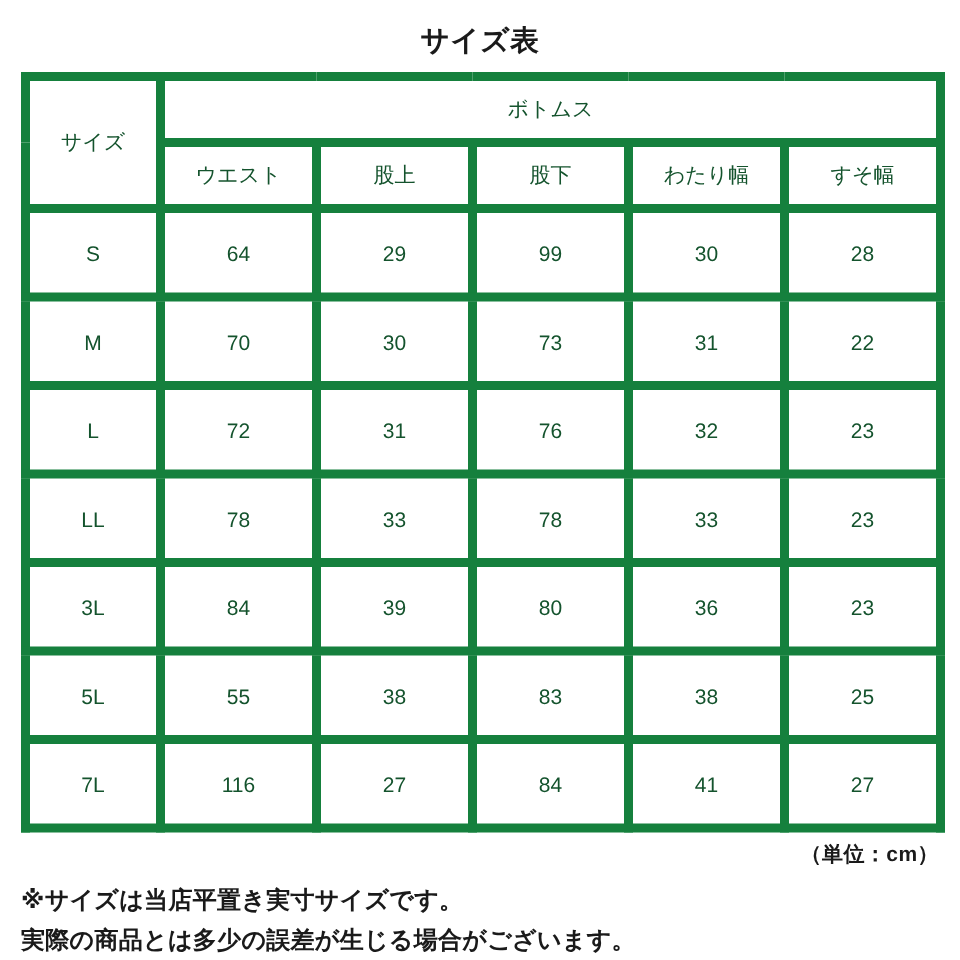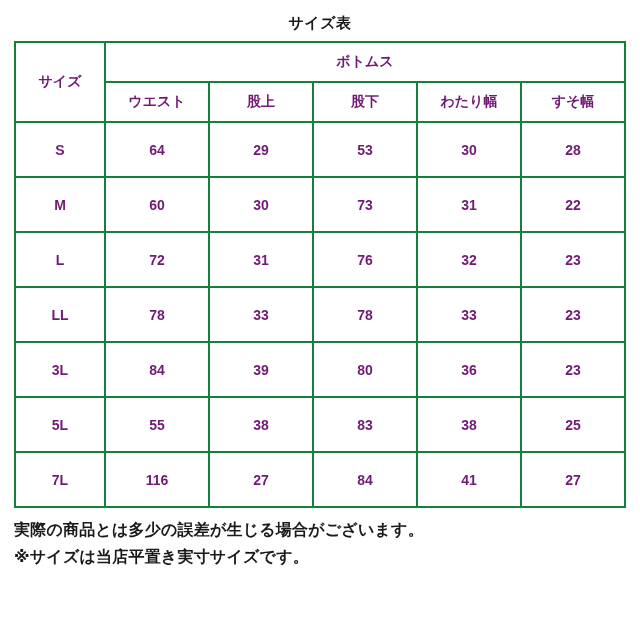--- a/index.html
+++ b/index.html
@@ -17,38 +17,38 @@
   .page {
     width: 640px;
     height: 640px;
     box-sizing: border-box;
     padding: 10px 14px 0 14px;
     display: flex;
     flex-direction: column;
   }
   .title {
     text-align: center;
-    font-size: 15px;
+    font-size: 19px;
     font-weight: bold;
     letter-spacing: 0.5px;
     margin: 4px 0 8px 0;
   }
   table.size-table {
     border-collapse: collapse;
     width: 612px;
     table-layout: fixed;
     margin: 0 auto;
   }
   table.size-table th,
   table.size-table td {
-    border: 2px solid #15803d;
+    border: 6px solid #15803d;
     text-align: center;
     font-size: 14px;
-    font-weight: bold;
-    color: #701a75;
+    font-weight: normal;
+    color: #14532d;
     padding: 0;
   }
   .col-size { width: 90px; }
   .col-data { width: 104px; }
 
   .hdr-size {
     font-size: 14px;
     height: 76px;
   }
   .hdr-group {
@@ -116,27 +116,27 @@
         <th class="hdr-sub">股下</th>
         <th class="hdr-sub">わたり幅</th>
         <th class="hdr-sub">すそ幅</th>
       </tr>
     </thead>
     <tbody>
       <tr class="data-row">
         <td class="size-cell">S</td>
         <td class="value-cell">64</td>
         <td class="value-cell">29</td>
-        <td class="value-cell">53</td>
+        <td class="value-cell">99</td>
         <td class="value-cell">30</td>
         <td class="value-cell">28</td>
       </tr>
       <tr class="data-row">
         <td class="size-cell">M</td>
-        <td class="value-cell">60</td>
+        <td class="value-cell">70</td>
         <td class="value-cell">30</td>
         <td class="value-cell">73</td>
         <td class="value-cell">31</td>
         <td class="value-cell">22</td>
       </tr>
       <tr class="data-row">
         <td class="size-cell">L</td>
         <td class="value-cell">72</td>
         <td class="value-cell">31</td>
         <td class="value-cell">76</td>
@@ -171,19 +171,20 @@
         <td class="size-cell">7L</td>
         <td class="value-cell">116</td>
         <td class="value-cell">27</td>
         <td class="value-cell">84</td>
         <td class="value-cell">41</td>
         <td class="value-cell">27</td>
       </tr>
     </tbody>
   </table>
 
+  <div class="unit-note">（単位：cm）</div>
 
   <div class="notes">
+    <p>※サイズは当店平置き実寸サイズです。</p>
     <p>実際の商品とは多少の誤差が生じる場合がございます。</p>
-    <p>※サイズは当店平置き実寸サイズです。</p>
   </div>
 
 </div>
 
 </body></html>

